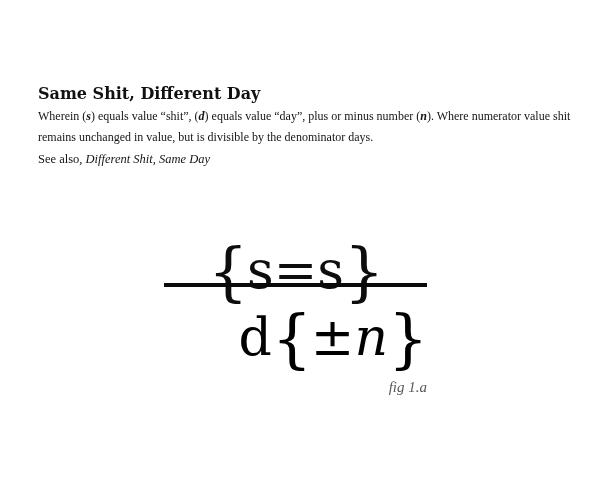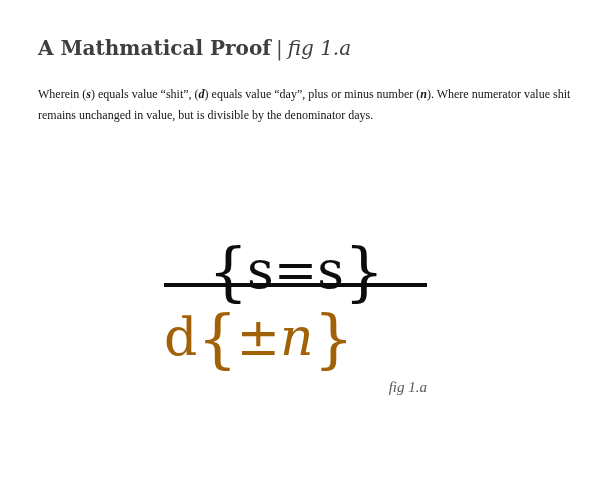--- a/index.html
+++ b/index.html
@@ -73,25 +73,25 @@
     color: #0d0d0d;
     white-space: nowrap;
     margin-top: 36px;
   }
   .denominator {
     position: absolute;
     left: 164px;
     top: 296px;
     width: 263px;
     height: 82px;
-    text-align: left;
+    text-align: right;
     font-family: "DejaVu Serif", "Liberation Serif", serif;
     font-size: 52px;
     line-height: 82px;
-    color: #a16207;
+    color: #000000;
     white-space: nowrap;
   }
   .brace {
     font-size: 1.22em;
     font-weight: normal;
     vertical-align: -0.1em;
     letter-spacing: -0.02em;
   }
   .pm { font-style: normal; }
   .nvar { font-style: italic; }
@@ -112,24 +112,25 @@
     font-size: 15px;
     font-style: italic;
     color: #595959;
   }
 </style>
 </head>
 <body>
 
 <div class="page">
 
-  <div class="doc-title"><span class="t-main">A Mathmatical Proof</span><span class="t-sep">|</span><span class="t-fig">fig 1.a</span></div>
 
   <div class="definition">
+    <div class="def-heading">Same Shit, Different Day</div>
     <p class="def-body"><span>Wherein (</span><span class="var">s</span><span>) equals value “shit”, (</span><span class="var">d</span><span>) equals value “day”, plus or minus number (</span><span class="var">n</span><span>). Where numerator value shit remains unchanged in value, but is divisible by the denominator days.</span></p>
+    <div class="see-also"><span>See also, </span><span class="see-ref">Different Shit, Same Day</span></div>
   </div>
 
   <div class="formula-region">
     <div class="numerator"><span class="brace">{</span><span>s=s</span><span class="brace">}</span></div>
     <div class="frac-line"></div>
     <div class="denominator"><span>d</span><span class="brace">{</span><span class="pm">±</span><span class="nvar">n</span><span class="brace">}</span></div>
     <div class="fig-caption">fig 1.a</div>
   </div>
 
 </div>

